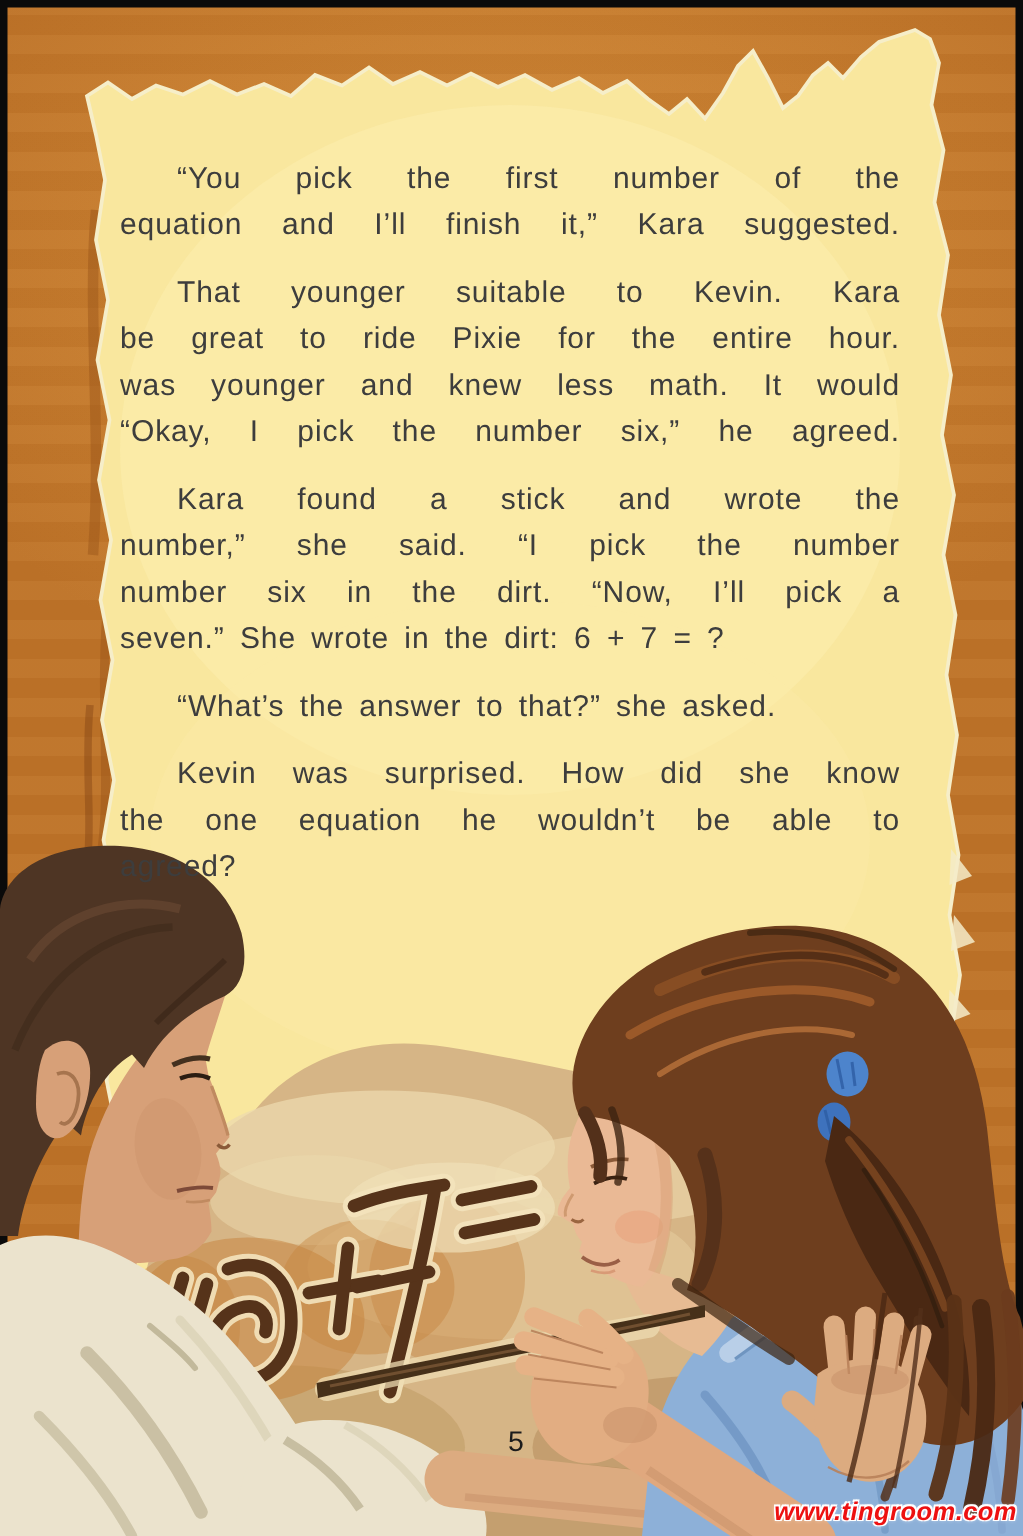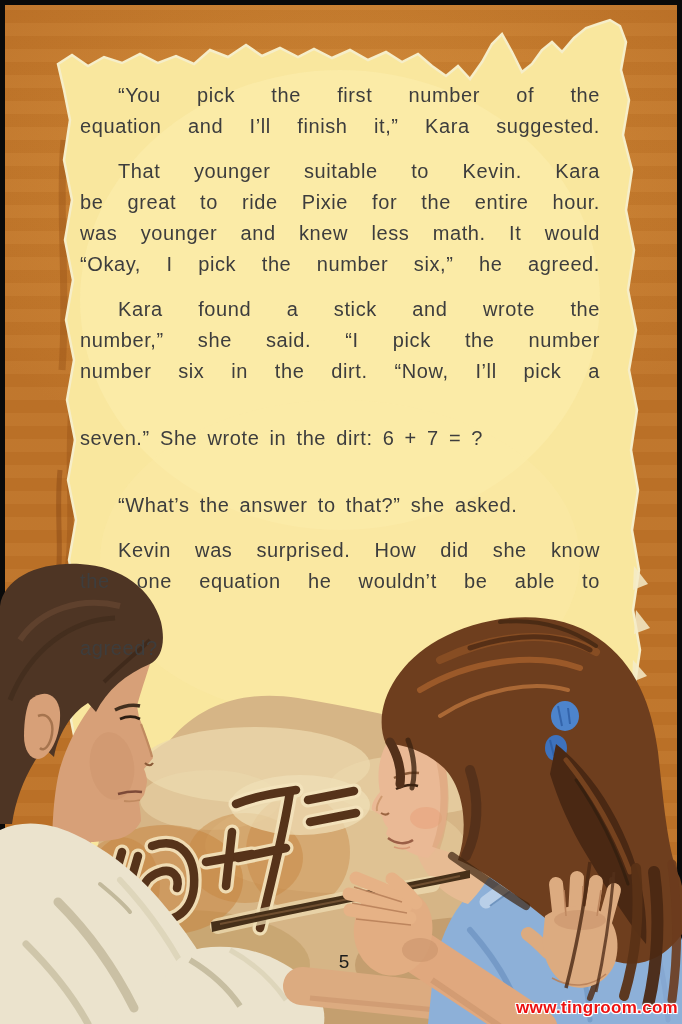--- a/index.html
+++ b/index.html
@@ -9,37 +9,38 @@
     margin:0 auto;
     overflow:hidden;
     background:
       repeating-linear-gradient(0deg, rgba(255,215,150,.05) 0 13px, rgba(130,75,20,.05) 13px 26px),
       radial-gradient(ellipse 420px 300px at 50% 18%, #d08a3a 0%, #c67c2e 60%, #bd7228 100%);
     box-shadow: inset 0 0 0 5px #0a0a0a;
     font-family:"Liberation Sans","DejaVu Sans",sans-serif;
   }
   .art{position:absolute;inset:0;width:682px;height:1024px;}
   .text-block{
-    position:absolute;left:80px;top:80px;width:520px;
+    position:absolute;left:80px;top:104px;width:520px;
     font-size:20px;line-height:31px;color:#3d3d3d;
     letter-spacing:.6px;word-spacing:4px;
     z-index:3;
   }
   .para{margin:0 0 14px 0;}
   .line{text-align:justify;text-align-last:justify;}
   .line.first{text-indent:38px;}
-  .line.last{text-align:left;text-align-last:left;margin-top:36px;}
+  .line.last{text-align:left;text-align-last:left;}
   .page-number{
     position:absolute;left:330px;top:951px;width:28px;
     text-align:center;font-size:19px;color:#1c1c1c;z-index:4;
   }
   .watermark{
     position:absolute;right:4px;bottom:6px;
     font-size:17px;font-weight:bold;color:#ed1111;letter-spacing:.3px;z-index:5;
     text-shadow:-1px -1px 0 #fff,1px -1px 0 #fff,-1px 1px 0 #fff,1px 1px 0 #fff,0 0 3px #fff;
+    font-style:italic;
   }
 </style>
 </head>
 <body>
 
 <div class="page">
 
   <svg class="art" viewBox="0 0 682 1024" xmlns="http://www.w3.org/2000/svg">
 
     <g>

